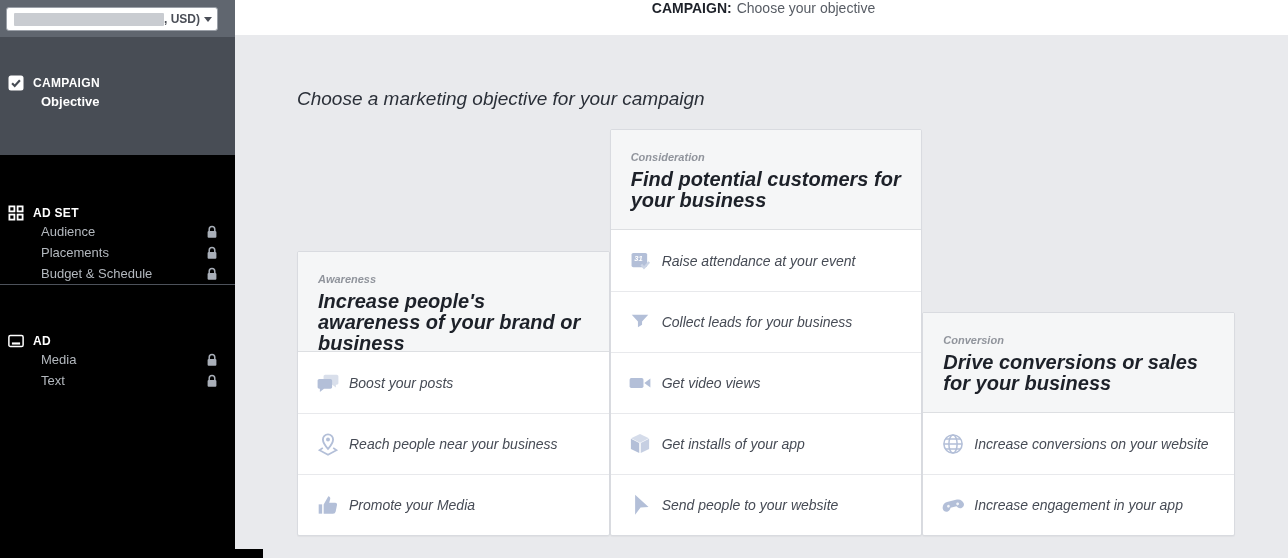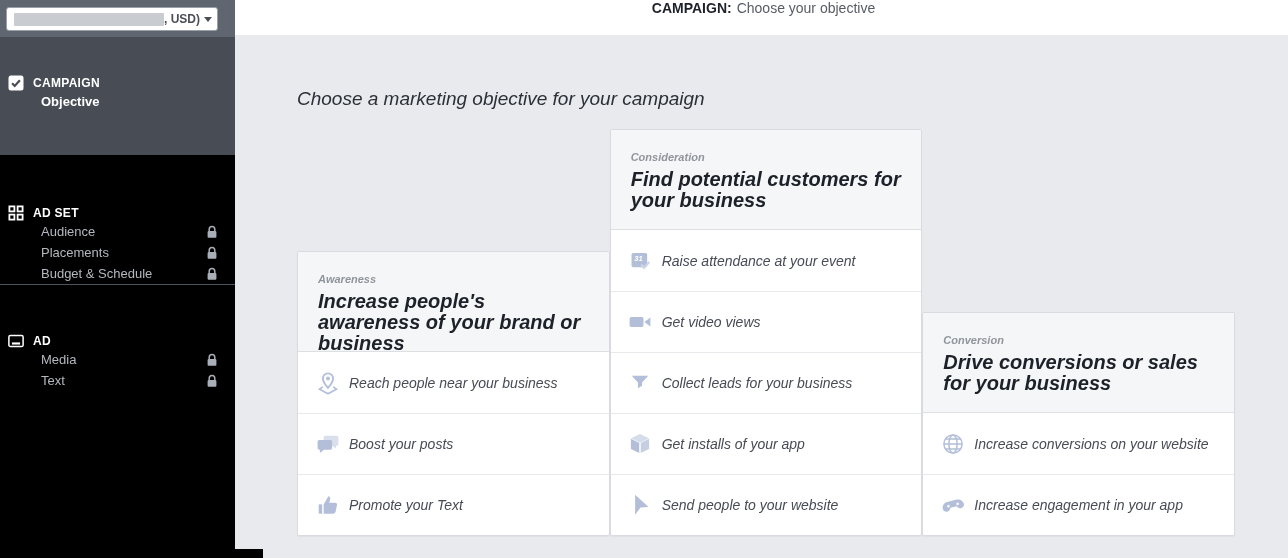--- a/index.html
+++ b/index.html
@@ -174,78 +174,78 @@
   <main class="content">
     <h1 class="main-heading">Choose a marketing objective for your campaign</h1>
     <div class="columns" id="columns">
         <div class="card">
           <div class="card-header">
             <div class="card-category">Awareness</div>
             <div class="card-title">Increase people's awareness of your brand or business</div>
           </div>
           <div class="obj-row">
             <span class="obj-icon">
+              <svg viewBox="0 0 24 24" fill="#b3bfd8">
+                <path opacity=".5" d="M9.5 4.3H20c.9 0 1.6.7 1.6 1.6v6c0 .9-.7 1.6-1.6 1.6h-.7v2.7l-3.3-2.7H9.5c-.9 0-1.6-.7-1.6-1.6v-6c0-.9.7-1.6 1.6-1.6z"></path>
+                <path d="M4 8.2h10.2c.9 0 1.6.7 1.6 1.6v5.9c0 .9-.7 1.6-1.6 1.6H8.3l-3.8 3v-3H4c-.9 0-1.6-.7-1.6-1.6V9.8c0-.9.7-1.6 1.6-1.6z"></path>
+              </svg>
+            </span>
+            <span class="obj-label">Boost your posts</span>
+          </div>
+          <div class="obj-row">
+            <span class="obj-icon">
               <svg viewBox="0 0 24 24">
                 <path d="M12 3.1c-2.6 0-4.7 2.1-4.7 4.7 0 3.4 4.7 8.6 4.7 8.6s4.7-5.2 4.7-8.6c0-2.6-2.1-4.7-4.7-4.7z" fill="none" stroke="#b3bfd8" stroke-width="1.7"></path>
                 <circle cx="12" cy="7.8" r="1.8" fill="#b3bfd8"></circle>
                 <path d="M7.2 15.6l-3 2.1 7.8 4.2 7.8-4.2-3-2.1" fill="none" stroke="#b3bfd8" stroke-width="1.6"></path>
               </svg>
             </span>
             <span class="obj-label">Reach people near your business</span>
           </div>
           <div class="obj-row">
             <span class="obj-icon">
               <svg viewBox="0 0 24 24" fill="#b3bfd8">
-                <path opacity=".5" d="M9.5 4.3H20c.9 0 1.6.7 1.6 1.6v6c0 .9-.7 1.6-1.6 1.6h-.7v2.7l-3.3-2.7H9.5c-.9 0-1.6-.7-1.6-1.6v-6c0-.9.7-1.6 1.6-1.6z"></path>
-                <path d="M4 8.2h10.2c.9 0 1.6.7 1.6 1.6v5.9c0 .9-.7 1.6-1.6 1.6H8.3l-3.8 3v-3H4c-.9 0-1.6-.7-1.6-1.6V9.8c0-.9.7-1.6 1.6-1.6z"></path>
-              </svg>
-            </span>
-            <span class="obj-label">Boost your posts</span>
-          </div>
-          <div class="obj-row">
-            <span class="obj-icon">
-              <svg viewBox="0 0 24 24" fill="#b3bfd8">
                 <path d="M3.4 11.4h3.2V20H3.4z"></path>
                 <path d="M8 20v-8.4L12.3 4c1 .1 1.8.9 1.8 2l-.1.6-.9 3.4h5.6c1.1 0 1.9 1 1.6 2l-1.2 5.9A2.6 2.6 0 0 1 16.5 20z"></path>
               </svg>
             </span>
-            <span class="obj-label">Promote your Text</span>
+            <span class="obj-label">Promote your Media</span>
           </div>
         </div>
         <div class="card">
           <div class="card-header">
             <div class="card-category">Consideration</div>
             <div class="card-title">Find potential customers for your business</div>
           </div>
           <div class="obj-row">
             <span class="obj-icon">
               <svg viewBox="0 0 24 24">
                 <rect x="4.2" y="4.5" width="14.4" height="13.2" rx="1.6" fill="#b3bfd8"></rect>
                 <text x="6.8" y="12" font-size="7" font-weight="bold" fill="#fff" font-family="Liberation Sans, sans-serif">31</text>
                 <path d="M13.2 15.2l2.5 3 4.8-5.2" fill="none" stroke="#ccd5e6" stroke-width="2.1"></path>
               </svg>
             </span>
             <span class="obj-label">Raise attendance at your event</span>
           </div>
           <div class="obj-row">
             <span class="obj-icon">
               <svg viewBox="0 0 24 24" fill="#b3bfd8">
+                <path d="M4.4 5.3h15.2l-5.7 6.2v3l-3.8 2.4v-5.4z"></path>
+              </svg>
+            </span>
+            <span class="obj-label">Collect leads for your business</span>
+          </div>
+          <div class="obj-row">
+            <span class="obj-icon">
+              <svg viewBox="0 0 24 24" fill="#b3bfd8">
                 <rect x="2.4" y="7.4" width="12.8" height="9.2" rx="1.6"></rect>
                 <path d="M21.6 7.8v8.4L16 12z"></path>
               </svg>
             </span>
             <span class="obj-label">Get video views</span>
-          </div>
-          <div class="obj-row">
-            <span class="obj-icon">
-              <svg viewBox="0 0 24 24" fill="#b3bfd8">
-                <path d="M4.4 5.3h15.2l-5.7 6.2v3l-3.8 2.4v-5.4z"></path>
-              </svg>
-            </span>
-            <span class="obj-label">Collect leads for your business</span>
           </div>
           <div class="obj-row">
             <span class="obj-icon">
               <svg viewBox="0 0 24 24" fill="#b3bfd8">
                 <path opacity=".55" d="M12 2.8l8.2 4-8.2 4-8.2-4z"></path>
                 <path d="M3.6 7.2v9.3l7.7 3.9v-9.3z"></path>
                 <path opacity=".75" d="M20.4 7.2v9.3l-7.7 3.9v-9.3z"></path>
               </svg>
             </span>
             <span class="obj-label">Get installs of your app</span>

